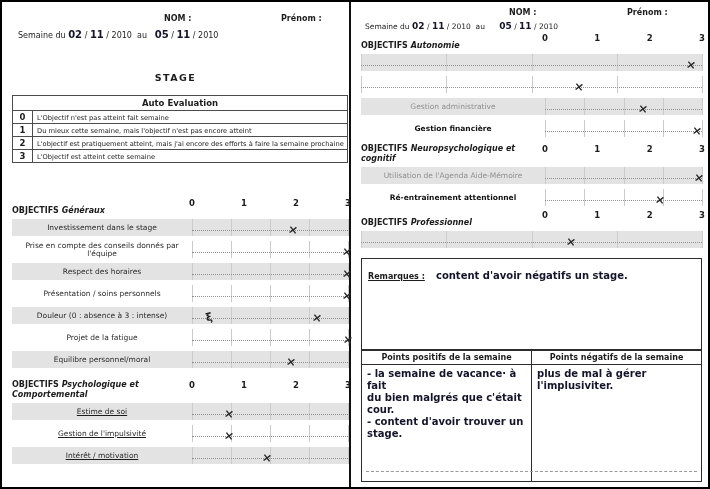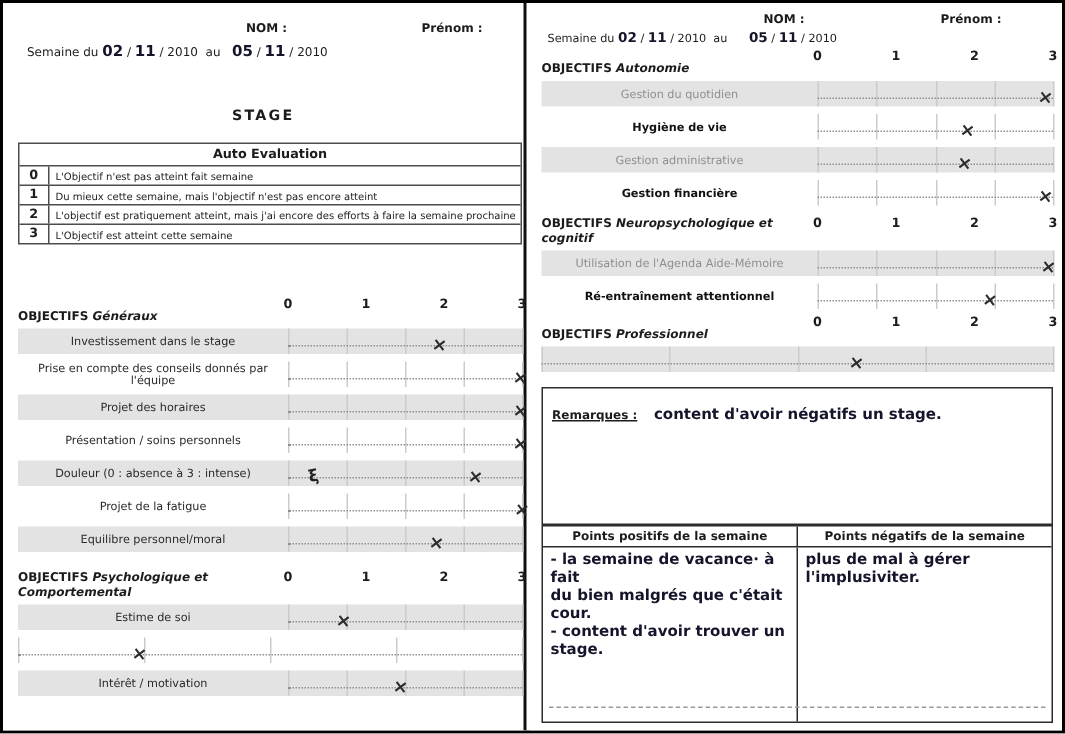--- a/index.html
+++ b/index.html
@@ -122,21 +122,21 @@
             <span class="vl" style="left: 0%;"></span>
             <span class="vl" style="left: 25%;"></span>
             <span class="vl" style="left: 50%;"></span>
             <span class="vl" style="left: 75%;"></span>
             <span class="vl" style="left: 100%;"></span>
             <span class="dots"></span>
             <span class="xmark" style="left: 99.3333%;">×</span>
           </div>
         </div>
         <div class="rrow shaded">
-          <div class="rlbl">Projet des horaires</div>
+          <div class="rlbl">Respect des horaires</div>
           <div class="rgrid">
             <span class="vl" style="left: 0%;"></span>
             <span class="vl" style="left: 25%;"></span>
             <span class="vl" style="left: 50%;"></span>
             <span class="vl" style="left: 75%;"></span>
             <span class="vl" style="left: 100%;"></span>
             <span class="dots"></span>
             <span class="xmark" style="left: 99.3333%;">×</span>
           </div>
         </div>
@@ -183,40 +183,41 @@
             <span class="vl" style="left: 0%;"></span>
             <span class="vl" style="left: 25%;"></span>
             <span class="vl" style="left: 50%;"></span>
             <span class="vl" style="left: 75%;"></span>
             <span class="vl" style="left: 100%;"></span>
             <span class="dots"></span>
             <span class="xmark" style="left: 63.3333%;">×</span>
           </div>
         </div>
       </div>
-    <div class="sect" style="left:10px;top:378px;width:336px;">
+    <div class="sect" style="left:10px;top:378px;width:336px;text-decoration:underline;">
         <div class="sec-head"><span class="sec-title"><span>OBJECTIFS </span><i>Psychologique et Comportemental</i></span><span class="scale">
             <b style="left: 0%;">0</b>
             <b style="left: 33.3333%;">1</b>
             <b style="left: 66.6667%;">2</b>
             <b style="left: 100%;">3</b>
           </span></div>
         <div class="rrow shaded">
           <div class="rlbl">Estime de soi</div>
           <div class="rgrid">
             <span class="vl" style="left: 0%;"></span>
             <span class="vl" style="left: 25%;"></span>
             <span class="vl" style="left: 50%;"></span>
             <span class="vl" style="left: 75%;"></span>
             <span class="vl" style="left: 100%;"></span>
             <span class="dots"></span>
             <span class="xmark" style="left: 24%;">×</span>
           </div>
         </div>
         <div class="rrow">
+          <div class="rlbl">Gestion de l'impulsivité</div>
           <div class="rgrid">
             <span class="vl" style="left: 0%;"></span>
             <span class="vl" style="left: 25%;"></span>
             <span class="vl" style="left: 50%;"></span>
             <span class="vl" style="left: 75%;"></span>
             <span class="vl" style="left: 100%;"></span>
             <span class="dots"></span>
             <span class="xmark" style="left: 24%;">×</span>
           </div>
         </div>
@@ -253,33 +254,31 @@
     </div>
 
     <div class="sect" style="left:8px;top:31px;width:341px;">
         <div class="sec-head"><span class="sec-title"><span>OBJECTIFS </span><i>Autonomie</i></span><span class="scale">
             <b style="left: 0%;">0</b>
             <b style="left: 33.3333%;">1</b>
             <b style="left: 66.6667%;">2</b>
             <b style="left: 100%;">3</b>
           </span></div>
         <div class="rrow shaded">
-          <div class="rlbl graytxt">Gestion du quotidien</div>
           <div class="rgrid">
             <span class="vl" style="left: 0%;"></span>
             <span class="vl" style="left: 25%;"></span>
             <span class="vl" style="left: 50%;"></span>
             <span class="vl" style="left: 75%;"></span>
             <span class="vl" style="left: 100%;"></span>
             <span class="dots"></span>
             <span class="xmark" style="left: 96.6667%;">×</span>
           </div>
         </div>
         <div class="rrow">
-          <div class="rlbl boldtxt">Hygiène de vie</div>
           <div class="rgrid">
             <span class="vl" style="left: 0%;"></span>
             <span class="vl" style="left: 25%;"></span>
             <span class="vl" style="left: 50%;"></span>
             <span class="vl" style="left: 75%;"></span>
             <span class="vl" style="left: 100%;"></span>
             <span class="dots"></span>
             <span class="xmark" style="left: 64%;">×</span>
           </div>
         </div>

